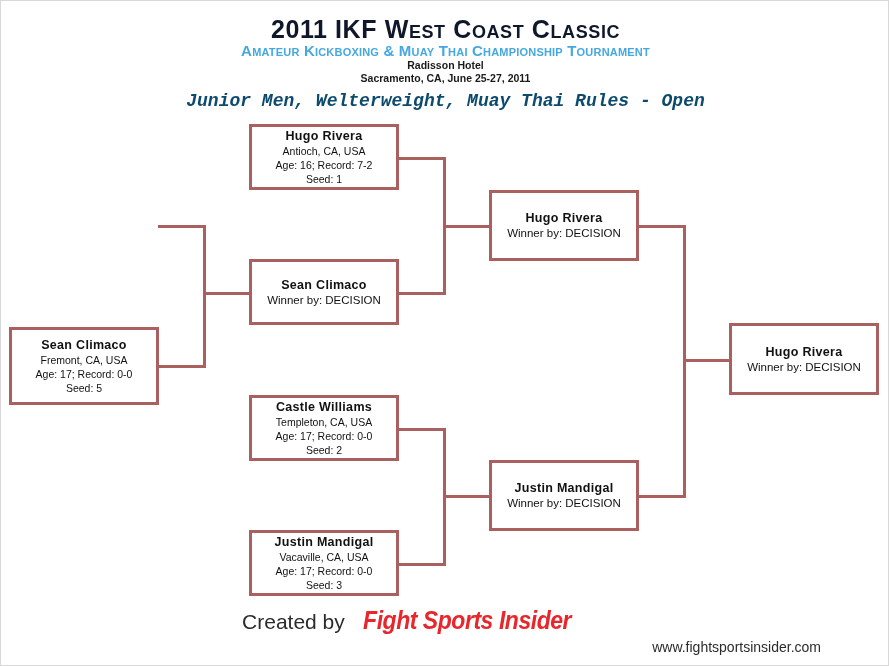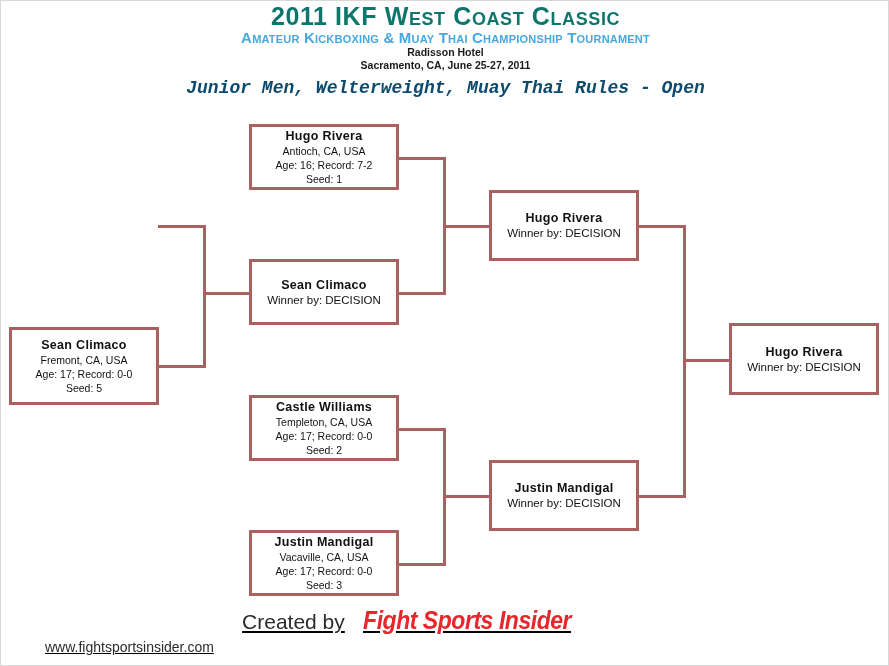--- a/index.html
+++ b/index.html
@@ -20,27 +20,27 @@
 
   
   #header {
     position: absolute;
     left: 0;
     top: 0;
     width: 889px;
     text-align: center;
   }
   #event-title {
-    margin-top: 2px;
+    margin-top: 15px;
     font-family: "Liberation Sans", sans-serif;
     font-size: 25px;
     font-weight: bold;
     font-variant: small-caps;
     letter-spacing: 0.6px;
-    color: #0f766e;
+    color: #0f172a;
     line-height: 26px;
     white-space: nowrap;
   }
   #event-subtitle {
     font-family: "Liberation Sans", sans-serif;
     font-size: 15px;
     font-weight: bold;
     font-variant: small-caps;
     letter-spacing: 0.2px;
     color: #45a8e0;
@@ -113,22 +113,21 @@
     line-height: 15px;
     white-space: nowrap;
   }
 
   
   #footer {
     position: absolute;
     left: 0;
     top: 604px;
     width: 820px;
-    text-align: left;
-    text-decoration: underline;
+    text-align: right;
   }
   #credit-row {
     display: flex;
     align-items: baseline;
     justify-content: center;
     gap: 9px;
     line-height: 30px;
   }
   #credit-text {
     font-family: "Liberation Sans", sans-serif;

